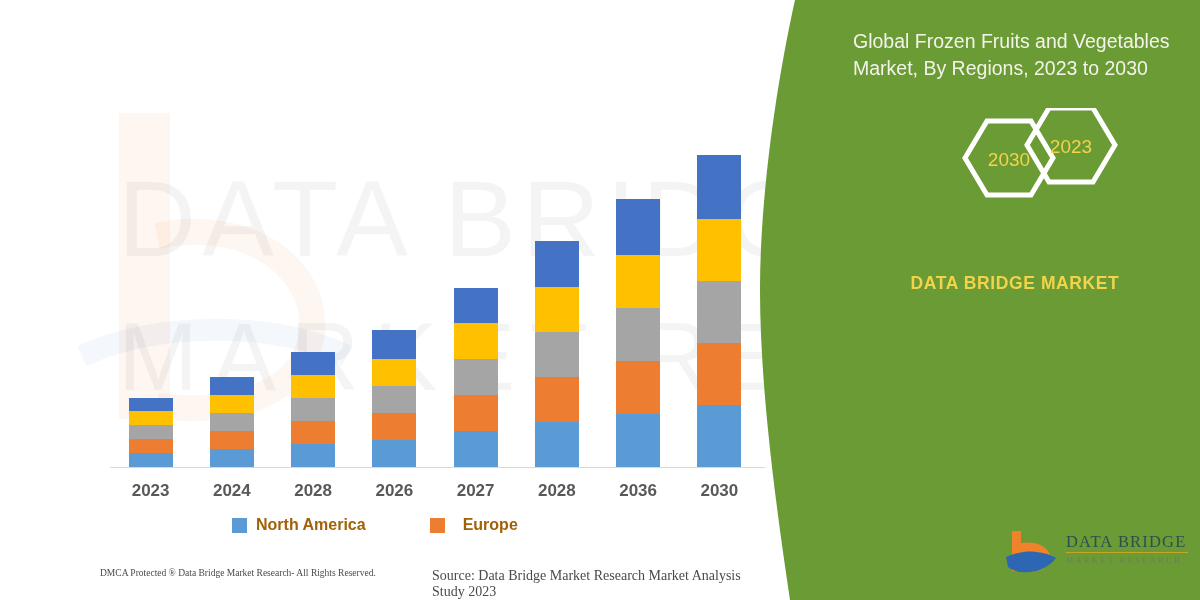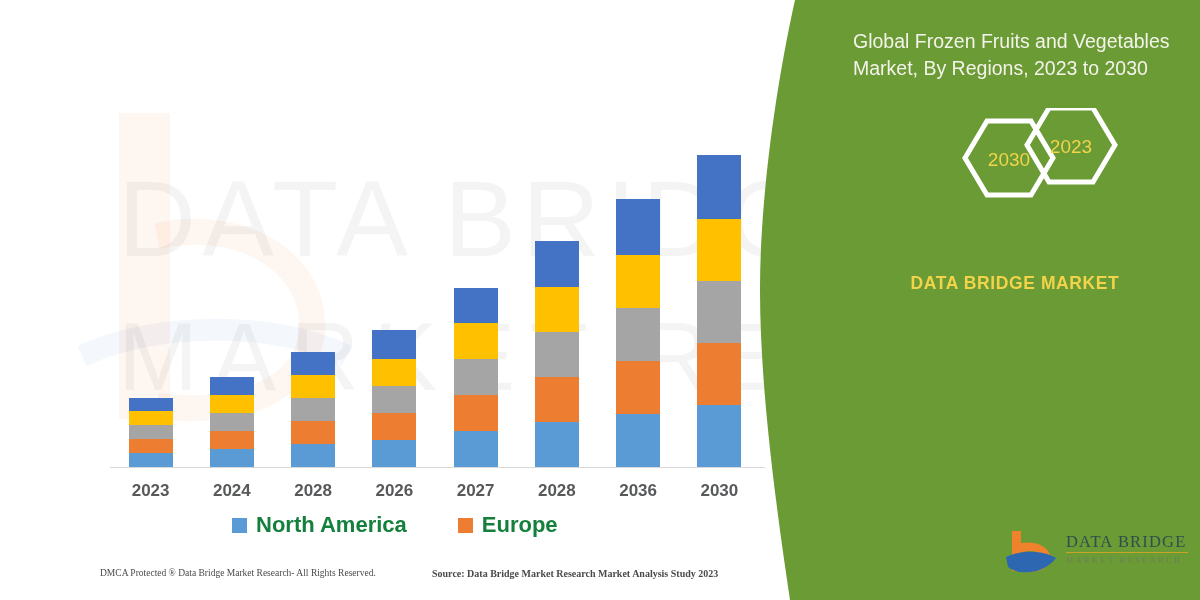--- a/index.html
+++ b/index.html
@@ -73,33 +73,32 @@
   .xlabel{
     width:44px;text-align:center;color:#58595b;
     font-size:17px;font-weight:bold;
   }
 
   .legend{
     position:absolute;left:232px;top:510px;width:420px;height:30px;
     display:flex;align-items:center;
   }
   .legend-item{display:flex;align-items:center;}
-  .legend-item.second{margin-left:51px;}
+  .legend-item.second{margin-left:64px;gap:9px;}
   .swatch{width:15px;height:15px;margin-right:9px;}
-  .legend-label{color:#15803d;font-size:22px;font-weight:bold;}
+  .legend-label{color:#a16207;font-size:16px;font-weight:bold;}
 
   .footer{position:absolute;left:4px;top:565px;width:770px;height:24px;}
   .foot-left{
     position:absolute;left:96px;top:3px;color:#4a4a4a;font-size:9.5px;
     font-family:"Liberation Serif",serif;
   }
   .foot-right{
-    position:absolute;left:428px;top:3px;color:#4a4a4a;font-size:10px;
+    position:absolute;left:428px;top:3px;color:#4a4a4a;font-size:14px;
     font-family:"Liberation Serif",serif;
-    font-weight:bold;
   }
 </style>
 </head>
 <body>
 
 <div id="root">
 
   <div class="wm-layer">
     <svg class="wm-b" viewBox="0 0 300 330">
       <path d="M70 20 L70 300 L95 300 L95 20 Z" fill="none" stroke="rgba(237,125,49,0.07)" stroke-width="26"></path>

